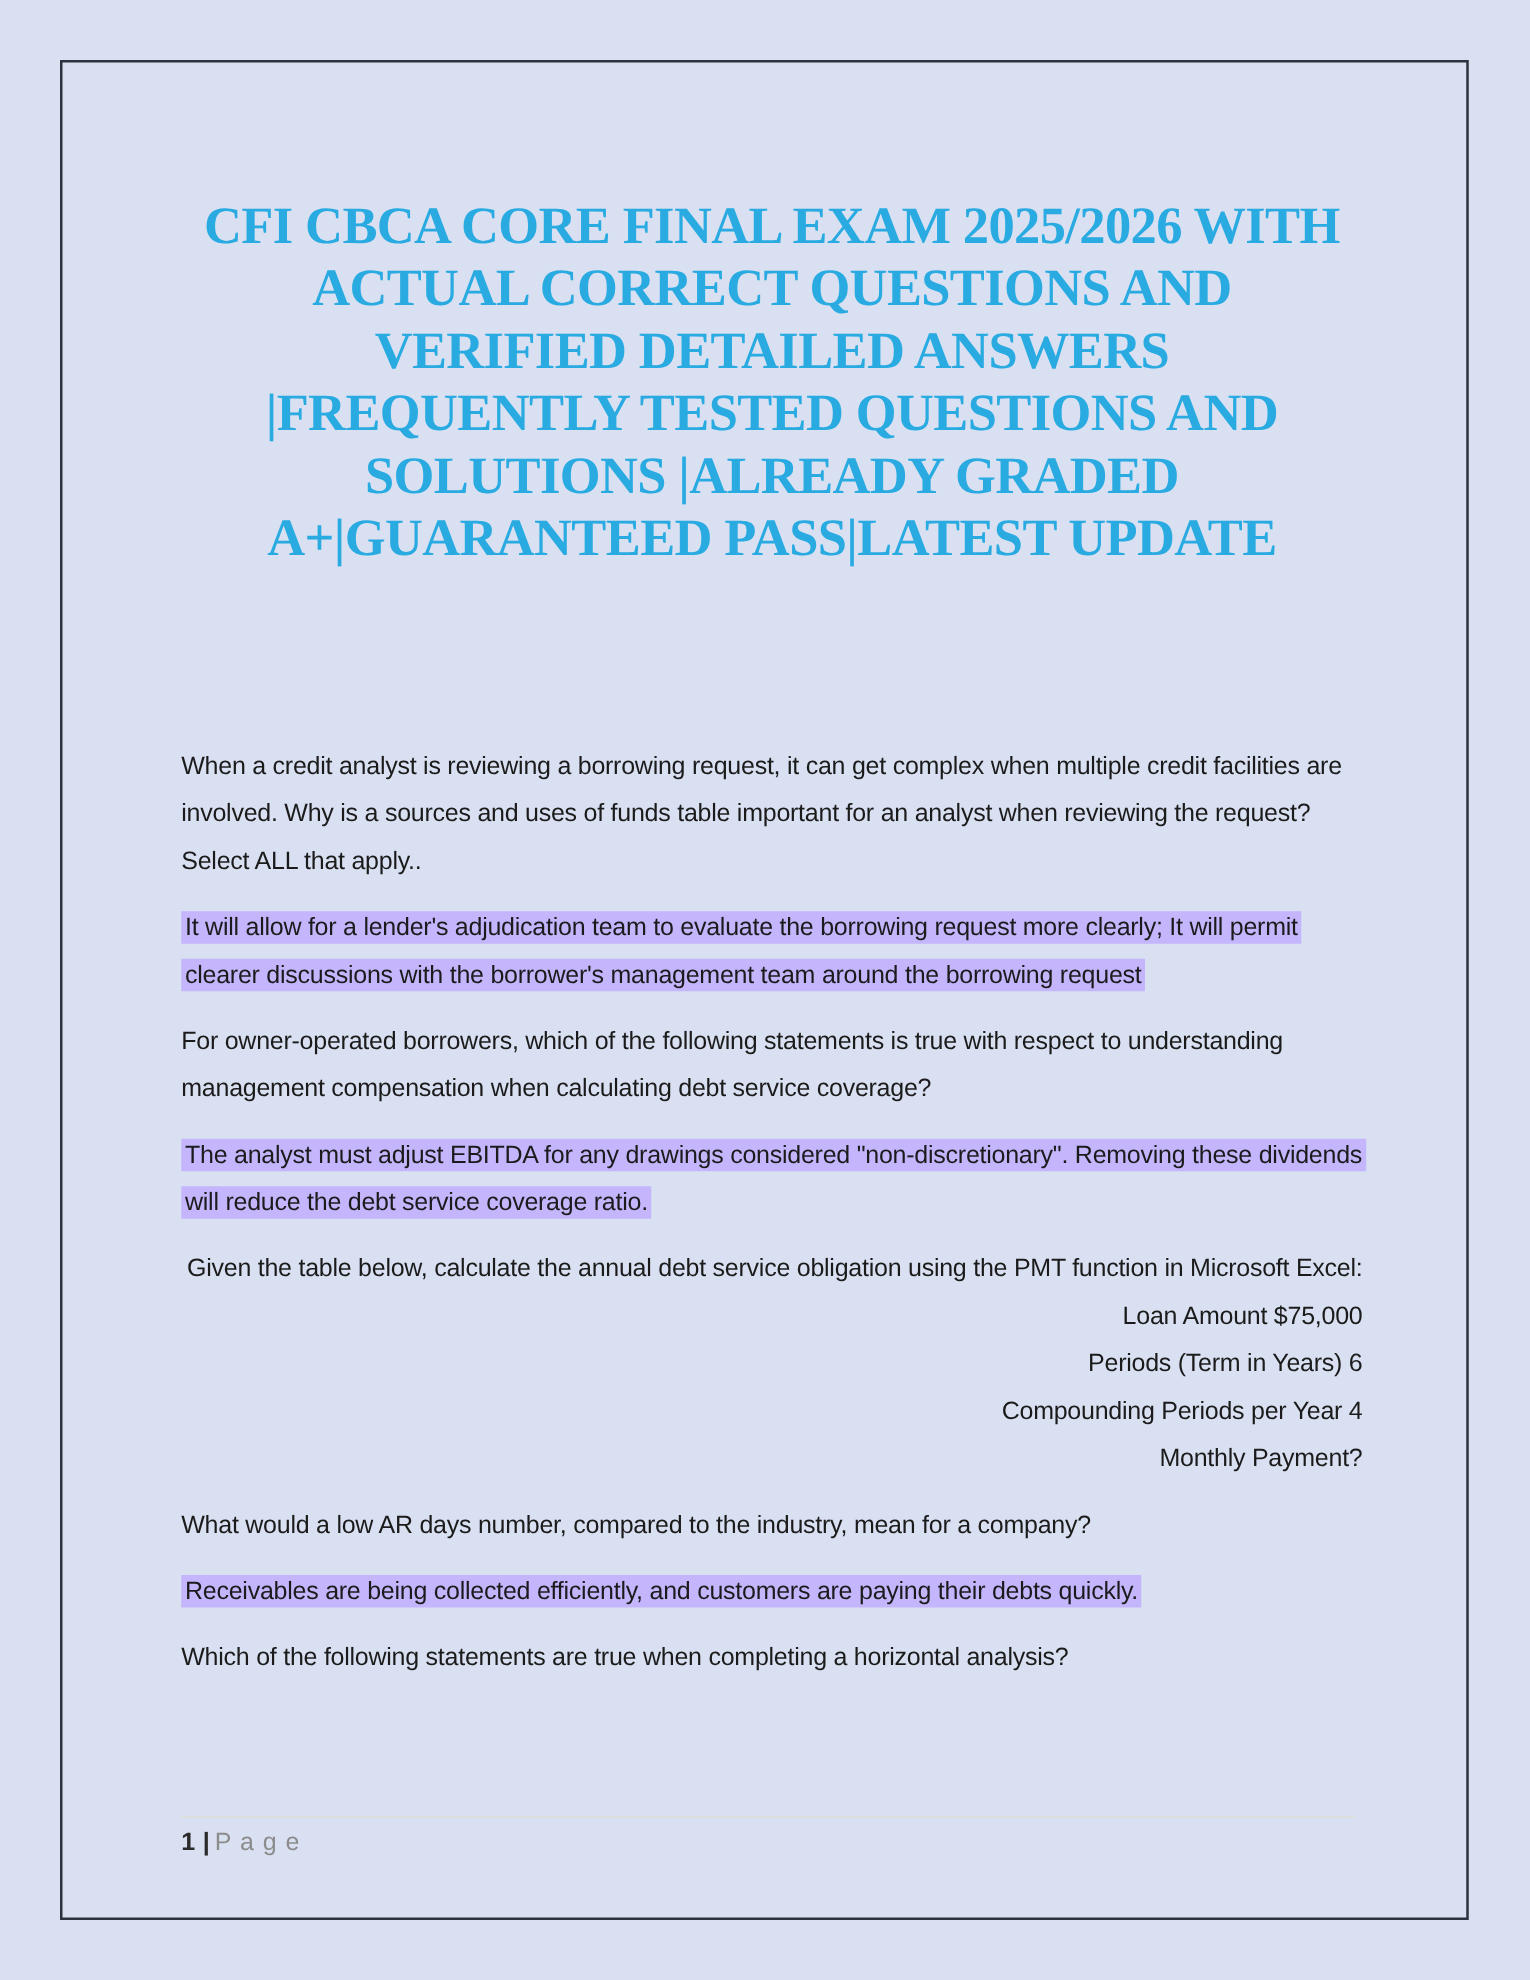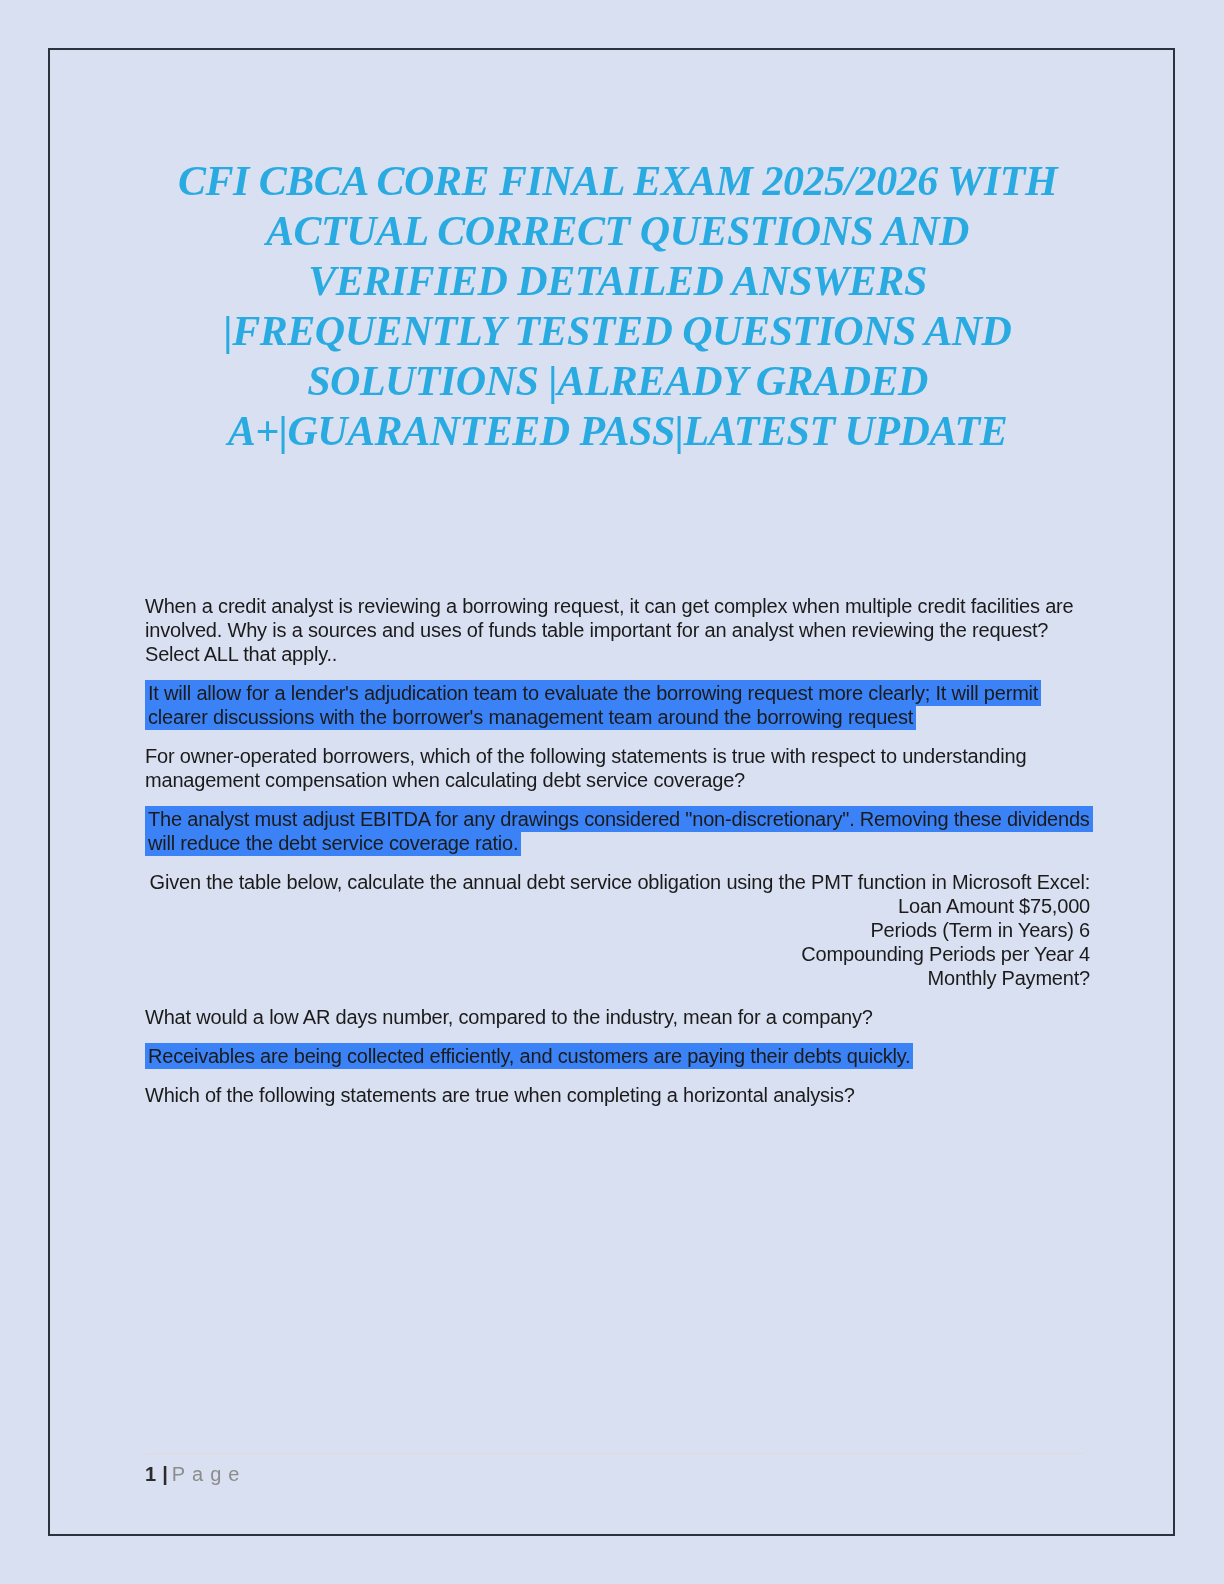--- a/index.html
+++ b/index.html
@@ -32,35 +32,34 @@
   }
   .title {
     margin: 106px 0 0 0;
     font-family: "Liberation Serif", serif;
     font-weight: bold;
     font-size: 42px;
     line-height: 50px;
     letter-spacing: -0.5px;
     color: #29abe2;
     text-align: center;
-    font-style: italic;
   }
   .title-line { display: block; }
   .body-text {
     margin-top: 138px;
     font-size: 20px;
-    line-height: 24px;
+    line-height: 38px;
     letter-spacing: -0.2px;
   }
   .para {
     margin: 0 0 15px 0;
   }
   .para .line { display: block; text-align: right; }
   mark.hl {
-    background: #3b82f6;
+    background: #c4b5fd;
     color: inherit;
     padding: 2px 3px;
     -webkit-box-decoration-break: clone;
     box-decoration-break: clone;
   }
   .footer {
     position: absolute;
     left: 95px;
     bottom: 48px;
     width: 939px;

